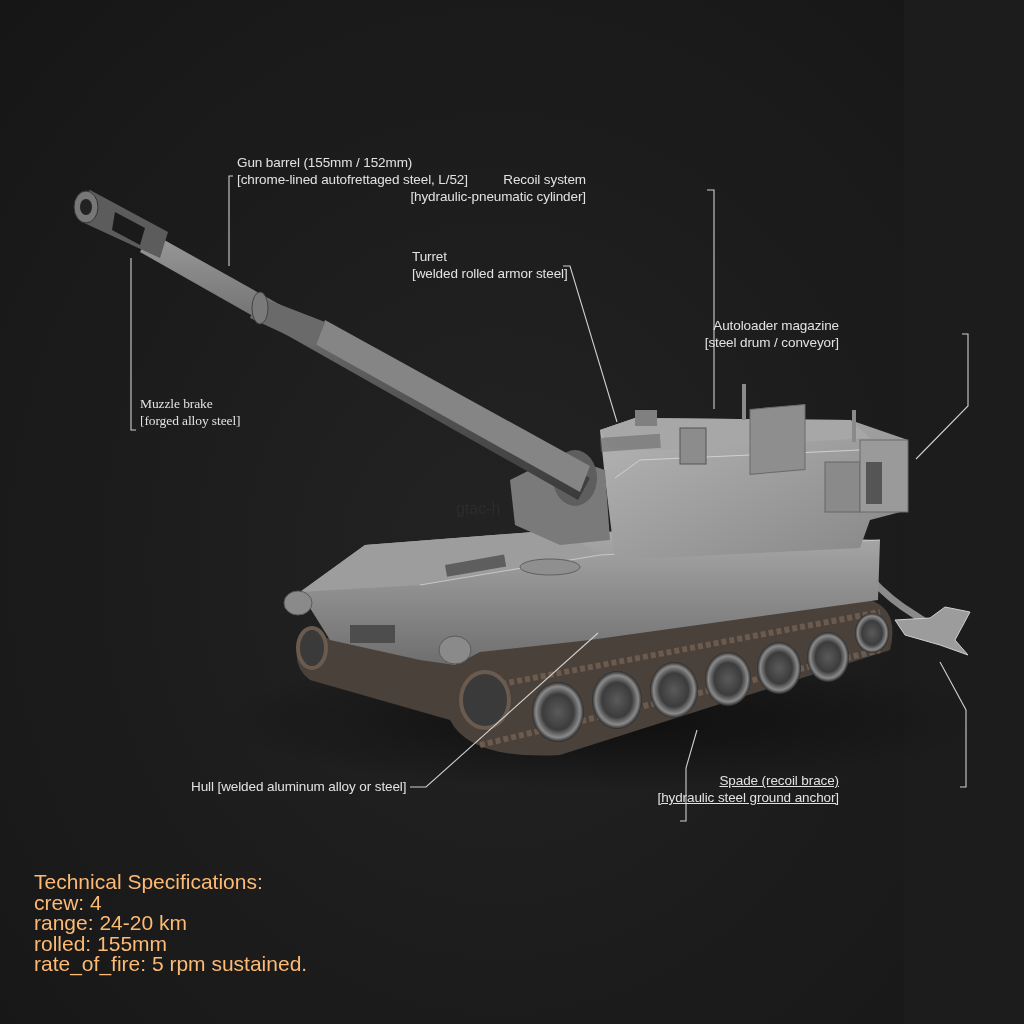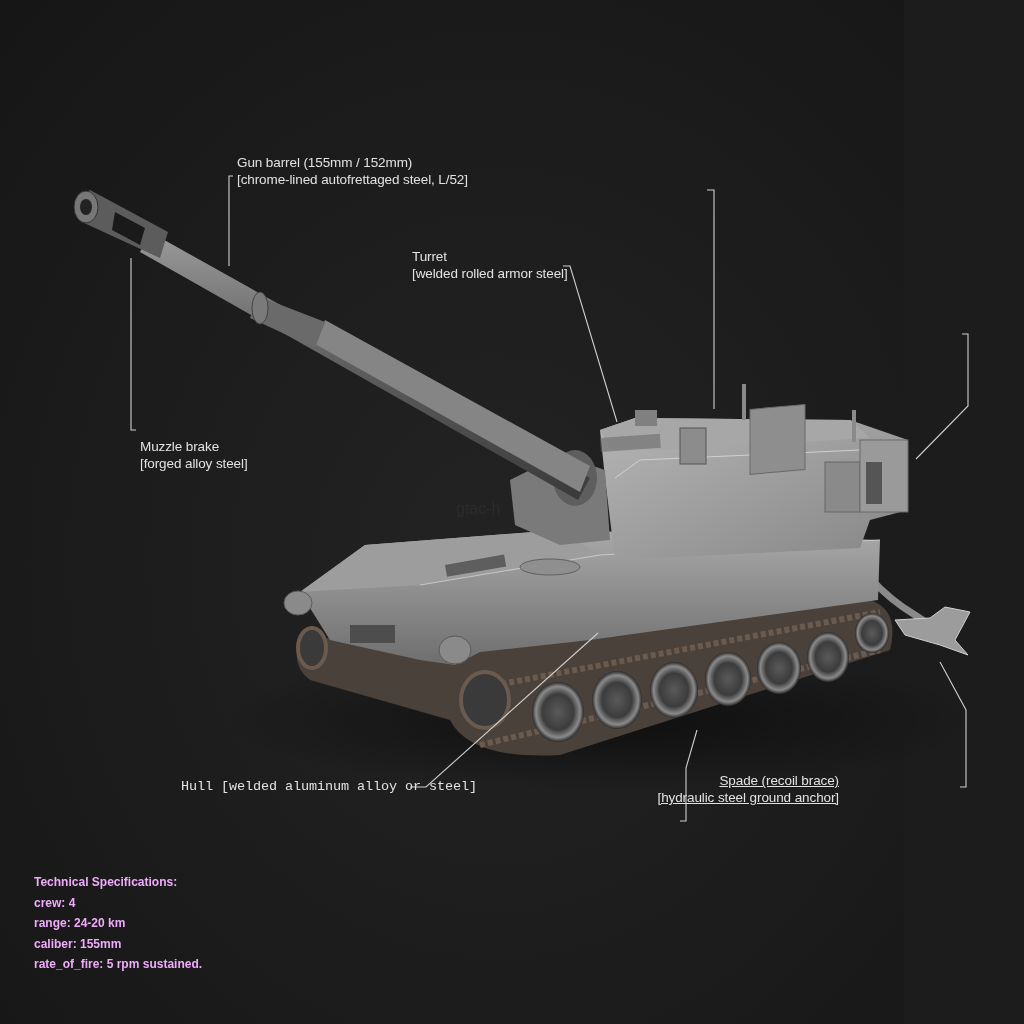--- a/index.html
+++ b/index.html
@@ -15,22 +15,22 @@
     background: radial-gradient(ellipse at 55% 55%, #232323 0%, #1c1c1c 55%, #161616 100%);
   }
   svg.art { position:absolute; left:0; top:0; }
   .label {
     position:absolute; color:#e2e2e2; font-size:13.5px; line-height:17px;
     letter-spacing:-0.1px; white-space:nowrap;
   }
   .label span { display:block; }
   .r { text-align:right; }
   .specs {
-    position:absolute; left:34px; top:872px; color:#f0abfc;
-    font-size:12px; line-height:20.5px;font-weight:bold;
+    position:absolute; left:34px; top:872px; color:#fdba74;
+    font-size:21px; line-height:20.5px;
   }
   .specs div { white-space:nowrap; }
   .watermark {
     position:absolute; left:456px; top:500px; color:#2c2c2c; font-size:16px;
   }
 </style>
 </head>
 <body>
 
 <div id="stage">
@@ -143,42 +143,50 @@
     </g>
   </svg>
 
   <div class="watermark">gtac-h</div>
 
   <div class="label" style="left:237px; top:154px;">
     <span>Gun barrel (155mm / 152mm)</span>
     <span>[chrome-lined autofrettaged steel, L/52]</span>
   </div>
 
+  <div class="label r" style="right:318px; top:171px;">
+    <span>Recoil system</span>
+    <span>[hydraulic-pneumatic cylinder]</span>
+  </div>
 
   <div class="label" style="left:412px; top:248px;">
     <span>Turret</span>
     <span>[welded rolled armor steel]</span>
   </div>
 
+  <div class="label r" style="right:65px; top:317px;">
+    <span>Autoloader magazine</span>
+    <span>[steel drum / conveyor]</span>
+  </div>
 
-  <div class="label" style="left:140px; top:438px;">
+  <div class="label" style="left:140px; top:395px;font-family:Liberation Serif, serif;">
     <span>Muzzle brake</span>
     <span>[forged alloy steel]</span>
   </div>
 
-  <div class="label" style="left:181px; top:778px;font-family:Liberation Mono, monospace;">
+  <div class="label" style="left:191px; top:778px;">
     <span>Hull [welded aluminum alloy or steel]</span>
   </div>
 
 
   <div class="label r" style="right:65px; top:772px;text-decoration:underline;">
     <span>Spade (recoil brace)</span>
     <span>[hydraulic steel ground anchor]</span>
   </div>
 
   <div class="specs">
     <div>Technical Specifications:</div>
     <div>crew: 4</div>
     <div>range: 24-20 km</div>
-    <div>caliber: 155mm</div>
+    <div>rolled: 155mm</div>
     <div>rate_of_fire: 5 rpm sustained.</div>
   </div>
 </div>
 
 </body></html>

